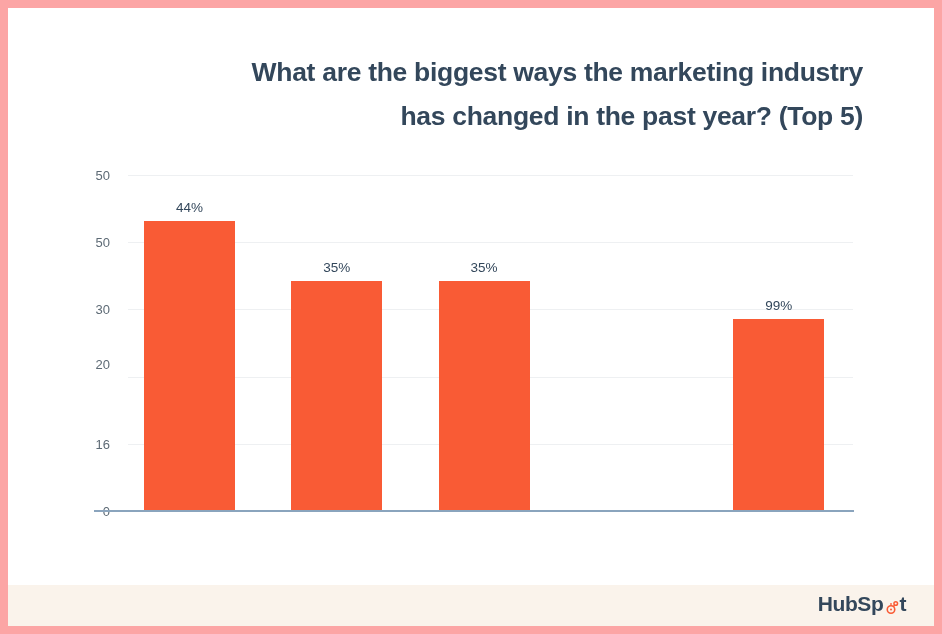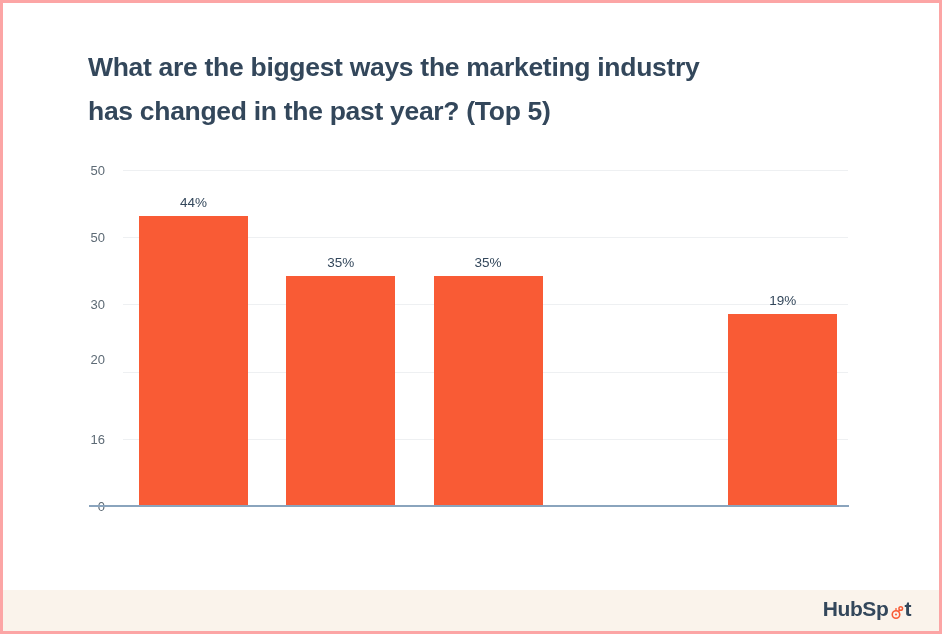--- a/index.html
+++ b/index.html
@@ -6,22 +6,23 @@
   html, body {
     width: 942px; height: 634px;
     background: #ffffff;
     font-family: "Liberation Sans", sans-serif;
     overflow: hidden;
   }
   #card {
     position: relative;
     width: 942px; height: 634px;
     background: #ffffff;
-    border: 3px solid #fca5a5;
+    border: 8px solid #fca5a5;
     overflow: hidden;
+    text-align: right;
   }
   
   #chart-title {
     position: absolute;
     left: 85px; top: 42px;
     width: 770px;
     font-size: 26.5px;
     line-height: 44px;
     font-weight: bold;
     letter-spacing: -0.3px;
@@ -52,21 +53,21 @@
     margin-right: 18px;
     transform: translateY(-50%);
     font-size: 13px;
     color: #5d6a75;
     white-space: nowrap;
   }
   
   .bar {
     position: absolute;
     bottom: 0;
-    width: 109px;
+    width: 91px;
     background: #f95b35;
   }
   .bar-value {
     position: absolute;
     bottom: 100%;
     left: 50%;
     transform: translateX(-50%);
     margin-bottom: 6px;
     font-size: 13.5px;
     color: #33475b;
@@ -123,21 +124,21 @@
       <div class="bar" style="left: 16px; height: 290.304px; background: rgb(249, 91, 53);">
         <span class="bar-value">44%</span>
       </div>
       <div class="bar" style="left: 163.3px; height: 230.496px; background: rgb(249, 91, 53);">
         <span class="bar-value">35%</span>
       </div>
       <div class="bar" style="left: 310.6px; height: 230.496px; background: rgb(249, 91, 53);">
         <span class="bar-value">35%</span>
       </div>
       <div class="bar" style="left: 605.2px; height: 192.192px; background: rgb(249, 91, 53);">
-        <span class="bar-value">19%</span>
+        <span class="bar-value">99%</span>
       </div>
     </div>
 
   <div id="axis-line"></div>
 
   <div id="footer-strip"></div>
 
   <div id="hubspot-logo">
     <span>HubSp</span>
     <span class="sprocket">

